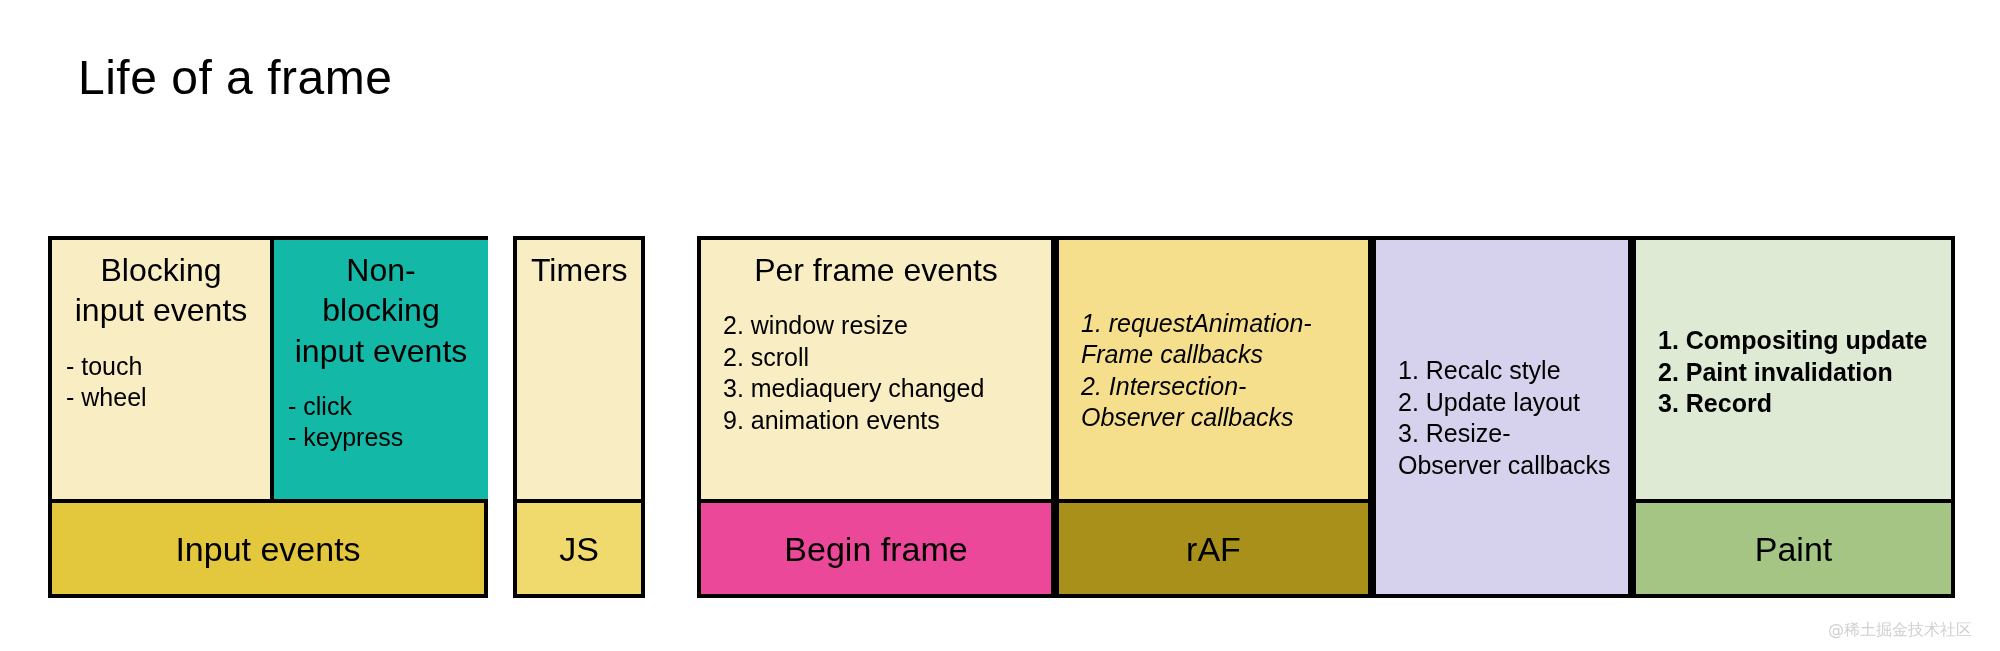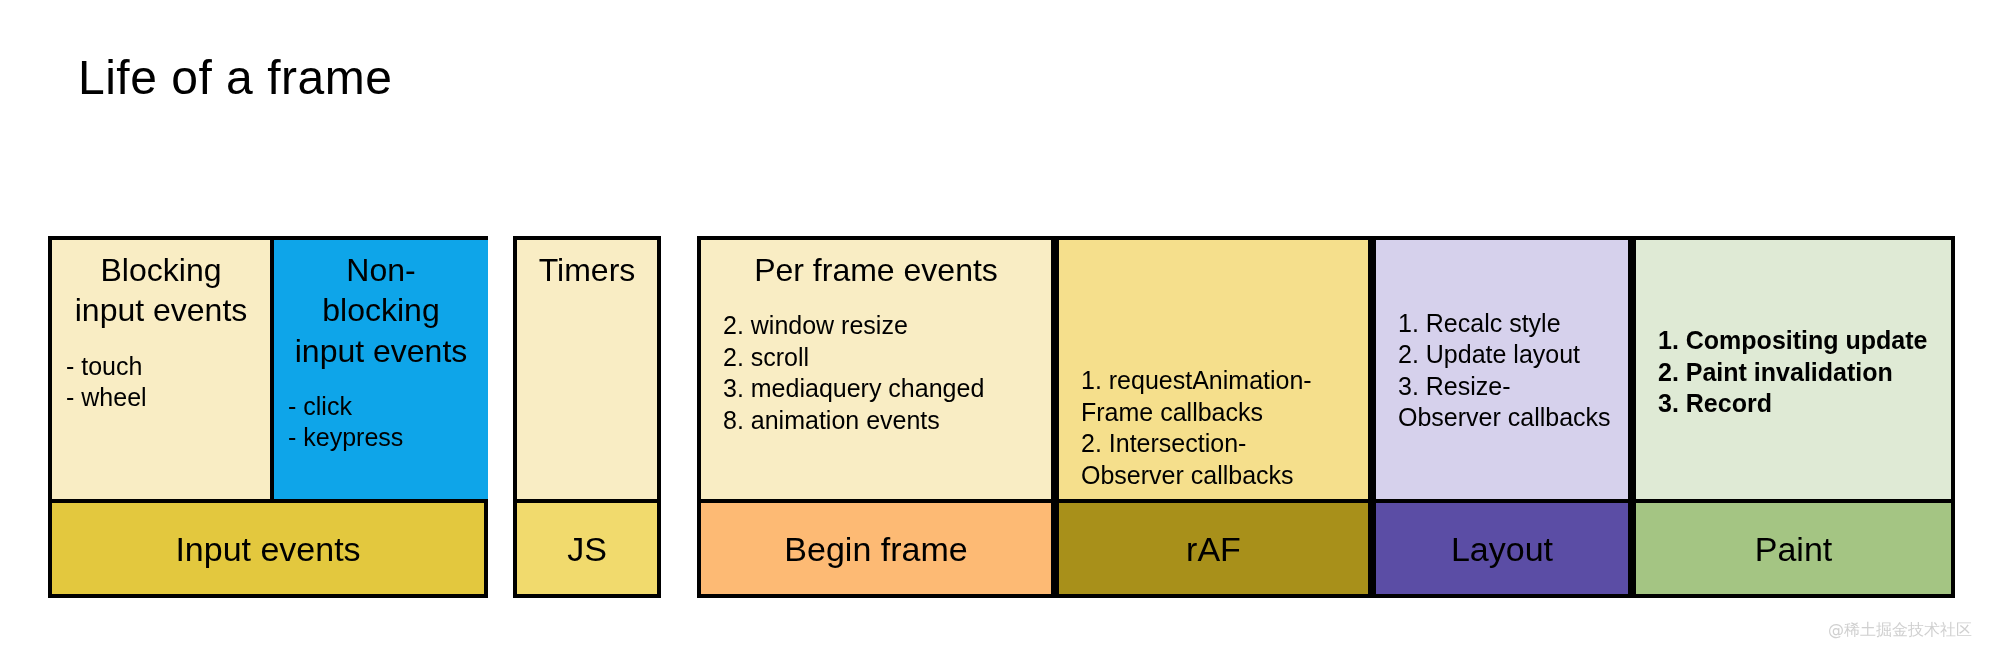--- a/index.html
+++ b/index.html
@@ -120,56 +120,56 @@
     <div class="group" style="left: 48px; width: 440px;">
       <div class="group-body">
         <div class="cell" style="background: rgb(249, 237, 196); flex: 0 0 218px;">
           <div class="cell-title">Blocking
 input events</div>
           <ul class="cell-list" style="margin-top: 20px;">
             <li>- touch</li>
             <li>- wheel</li>
           </ul>
         </div>
-        <div class="cell" style="background: #0ea5e9; flex: 0 0 218px;">
+        <div class="cell" style="background: #14b8a6; flex: 0 0 218px;">
           <div class="cell-title">Non-blocking
 input events</div>
           <ul class="cell-list" style="margin-top: 20px;">
             <li>- click</li>
             <li>- keypress</li>
           </ul>
         </div>
       </div>
       <div class="group-footer" style="background: rgb(227, 200, 62);">Input events</div>
     </div>
-    <div class="group" style="left: 513px; width: 148px;">
+    <div class="group" style="left: 513px; width: 132px;">
       <div class="group-body">
         <div class="cell" style="background: rgb(249, 237, 196); flex: 1 1 auto;">
           <div class="cell-title">Timers</div>
         </div>
       </div>
       <div class="group-footer" style="background: rgb(241, 218, 109);">JS</div>
     </div>
     <div class="group" style="left: 697px; width: 358px;">
       <div class="group-body">
         <div class="cell" style="background: rgb(249, 237, 196); flex: 1 1 auto;">
           <div class="cell-title">Per frame events</div>
           <ul class="cell-list numbered" style="margin-top: 20px;">
             <li>2. window resize</li>
             <li>2. scroll</li>
             <li>3. mediaquery changed</li>
-            <li>8. animation events</li>
-          </ul>
-        </div>
-      </div>
-      <div class="group-footer" style="background: #fdba74;">Begin frame</div>
+            <li>9. animation events</li>
+          </ul>
+        </div>
+      </div>
+      <div class="group-footer" style="background: #ec4899;">Begin frame</div>
     </div>
     <div class="group" style="left: 1055px; width: 317px;">
       <div class="group-body" style="align-items: center;">
-        <div class="cell" style="background: rgb(245, 223, 140); flex: 1 1 auto; align-self: stretch; display: flex; flex-direction: column; justify-content: flex-end;">
+        <div class="cell" style="background: rgb(245, 223, 140); flex: 1 1 auto; align-self: stretch; display: flex; flex-direction: column; justify-content: center; font-style: italic;">
           <ul class="cell-list numbered" style="margin-top: 0px;">
             <li>1. requestAnimation-
 Frame callbacks</li>
             <li>2. Intersection-
 Observer callbacks</li>
           </ul>
         </div>
       </div>
       <div class="group-footer" style="background: rgb(168, 144, 26);">rAF</div>
     </div>
@@ -177,21 +177,20 @@
       <div class="group-body" style="align-items: center; justify-content: center;">
         <div class="cell" style="background: rgb(214, 209, 236); flex: 1 1 auto; align-self: stretch; display: flex; flex-direction: column; justify-content: center;">
           <ul class="cell-list numbered" style="margin-top: 0px;">
             <li>1. Recalc style</li>
             <li>2. Update layout</li>
             <li>3. Resize-
 Observer callbacks</li>
           </ul>
         </div>
       </div>
-      <div class="group-footer" style="background: rgb(91, 77, 165);">Layout</div>
     </div>
     <div class="group" style="left: 1632px; width: 323px;">
       <div class="group-body" style="align-items: center;">
         <div class="cell" style="background: rgb(223, 234, 213); flex: 1 1 auto; align-self: stretch; display: flex; flex-direction: column; justify-content: center;">
           <ul class="cell-list numbered" style="margin-top: 4px; font-weight: bold;">
             <li>1. Compositing update</li>
             <li>2. Paint invalidation</li>
             <li>3. Record</li>
           </ul>
         </div>

